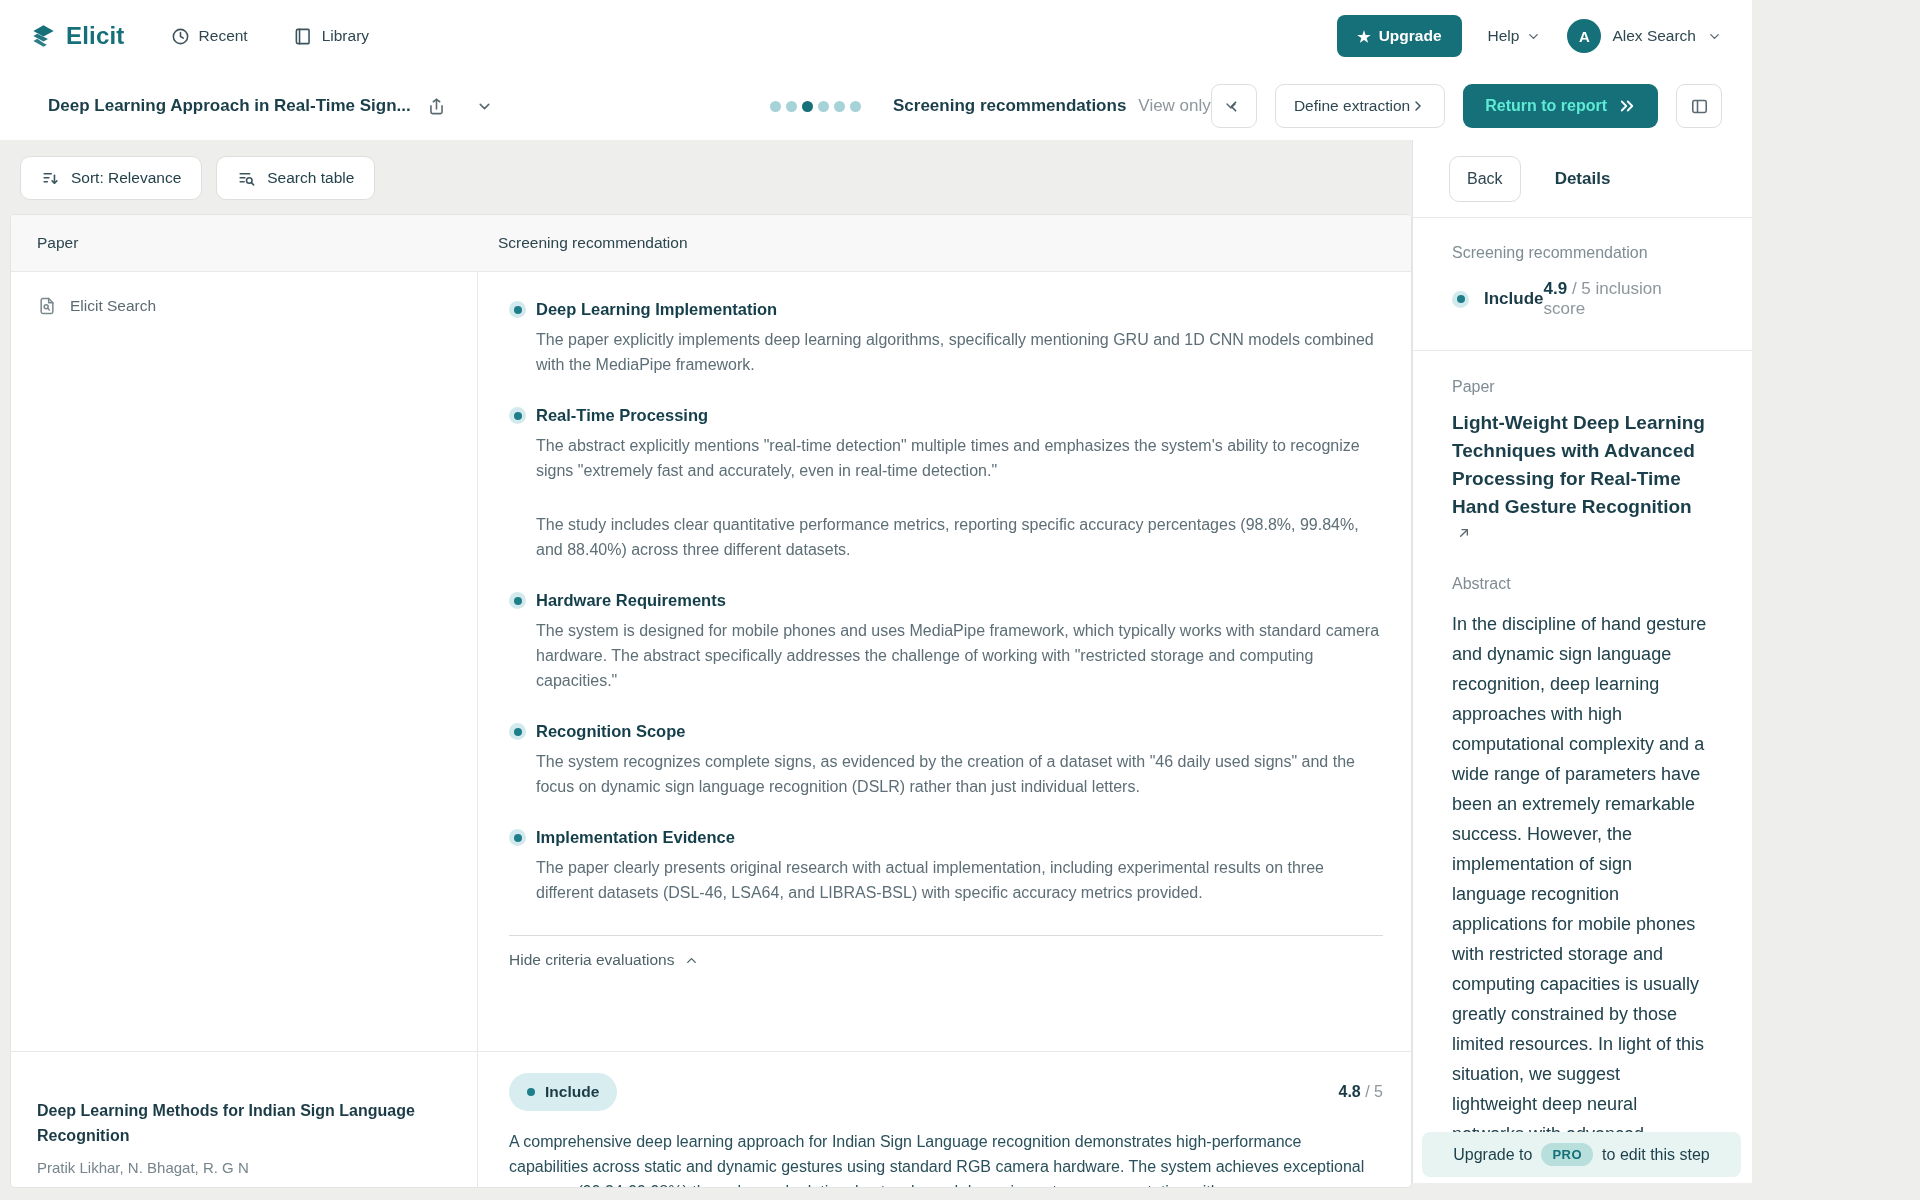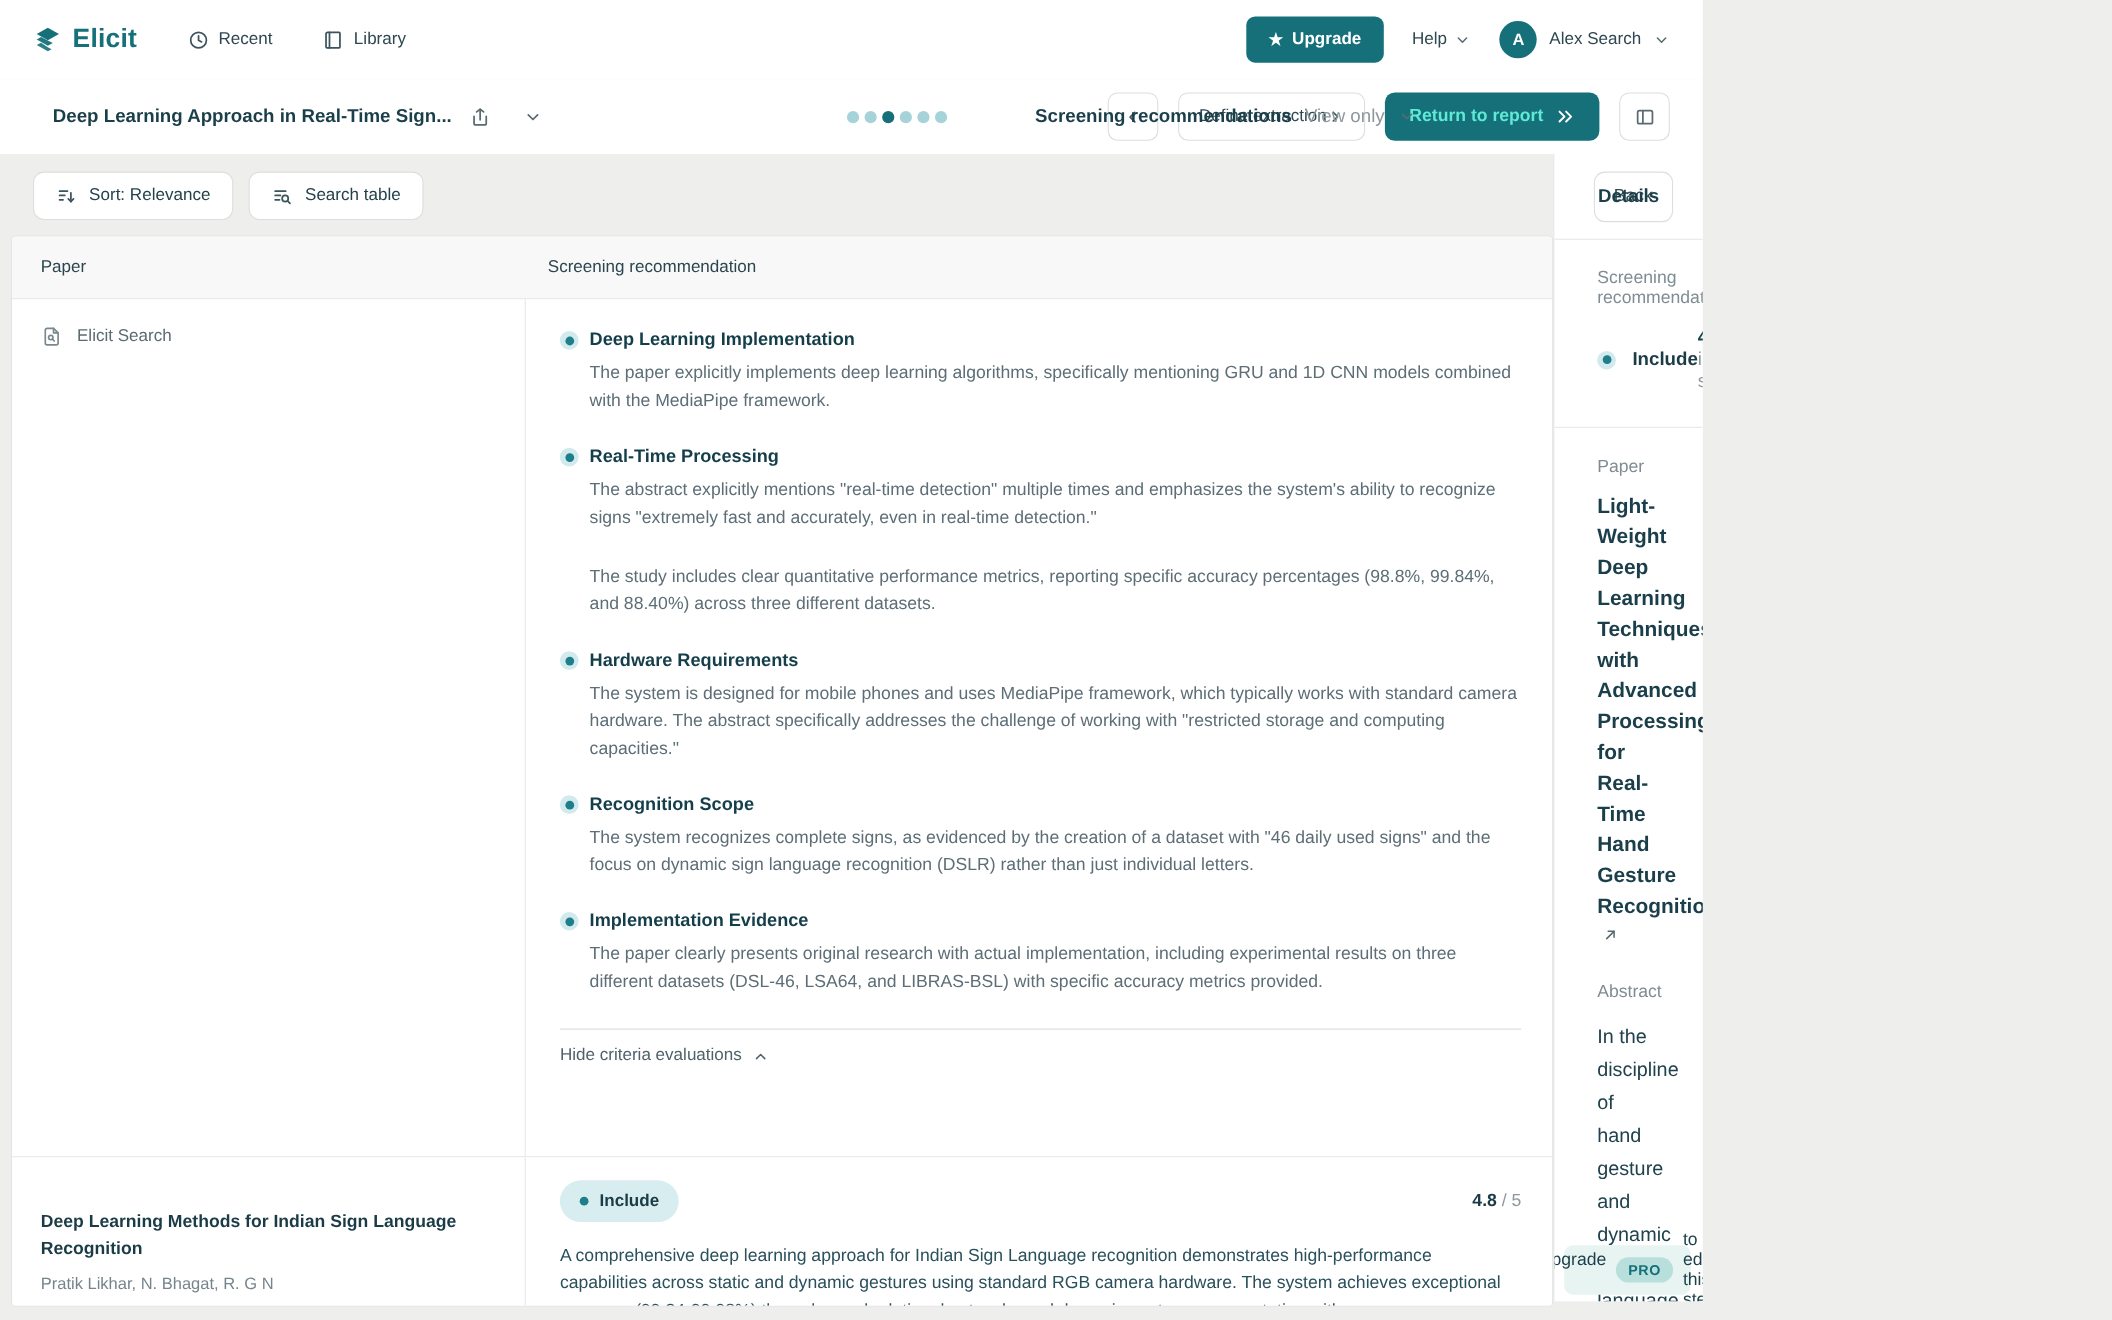--- a/index.html
+++ b/index.html
@@ -1,18 +1,18 @@
 <!DOCTYPE html>
 <html><head>
 <meta charset="utf-8">
 <style>
   * { margin:0; padding:0; box-sizing:border-box; }
   html,body { width:1920px; height:1200px; overflow:hidden; }
   body { font-family:"Liberation Sans", sans-serif; background:#eeefed; color:#1b3c47; }
-  .app { position:relative; width:1548px; height:1200px; }
+  .app { position:relative; width:1752px; height:1200px; }
 
   
   .topnav { position:absolute; top:0; left:0; right:0; height:72px; background:#ffffff;
             display:flex; align-items:center; padding:0 30px; }
   .brand { display:flex; align-items:center; gap:9px; cursor:pointer; }
   .brand-name { font-size:24px; font-weight:bold; color:#16707a; letter-spacing:.2px; }
   .navitem { display:flex; align-items:center; gap:9px; font-size:15.5px; font-weight:500;
              color:#2e4750; margin-left:46px; cursor:pointer; }
   .navitem svg { stroke:#3c545d; }
   .nav-right { margin-left:auto; display:flex; align-items:center; gap:26px; }
@@ -29,34 +29,34 @@
   
   .subheader { position:absolute; top:72px; left:0; right:0; height:68px; background:#ffffff;
                display:flex; align-items:center; padding:0 30px; }
   .doc-title { font-size:17px; font-weight:600; color:#1b3f4a; max-width:385px; white-space:nowrap;
                overflow:hidden; margin-left:18px; }
   .iconbtn { background:none; border:none; cursor:pointer; display:flex; align-items:center; padding:6px; }
   .center-group { position:absolute; left:770px; top:0; bottom:0; display:flex; align-items:center; }
   .dots { display:flex; align-items:center; gap:5px; margin-right:32px; }
   .dot { width:11px; height:11px; border-radius:50%; background:#a5d3d9; cursor:pointer; }
   .dot.active { background:#16707a; }
-  .step-title { font-size:17px; font-weight:600; color:#1b3f4a;margin-left:48px; }
+  .step-title { font-size:17px; font-weight:600; color:#1b3f4a; }
   .view-only { font-size:17px; color:#8d979c; margin-left:12px; }
   .sub-right { margin-left:auto; display:flex; align-items:center; gap:18px; }
   .ghost-btn { display:flex; align-items:center; justify-content:center; background:#fff;
                border:1px solid #dcdfde; border-radius:9px; height:44px; padding:0 18px;
                font-size:15.5px; font-weight:500; color:#2e4750; cursor:pointer; font-family:inherit; }
   .ghost-btn.square { width:46px; padding:0; }
   .primary-btn { display:flex; align-items:center; gap:11px; background:#16707a; color:#5eead4; border:none;
                  border-radius:9px; height:44px; padding:0 22px; font-size:16px; font-weight:600;
                  cursor:pointer; font-family:inherit; }
 
   
   .content { position:absolute; top:140px; left:0; right:0; bottom:0; background:#eeefed; }
-  .toolbar { position:absolute; top:16px; left:30px; display:flex; gap:14px;align-items:center; }
+  .toolbar { position:absolute; top:16px; left:20px; display:flex; gap:14px;align-items:center; }
   .tool-btn { display:flex; align-items:center; gap:11px; background:#fff; border:1px solid #dddfde;
               border-radius:10px; height:44px; padding:0 20px; font-size:15.5px; font-weight:500;
               color:#24424c; cursor:pointer; font-family:inherit; }
 
   .tablecard { position:absolute; top:74px; left:10px; width:1402px; bottom:12px; background:#fff;
                border:1px solid #e3e5e4; border-radius:4px; overflow:hidden; display:flex; flex-direction:column; }
   .thead { display:flex; height:57px; background:#f7f8f7; border-bottom:1px solid #e7e9e8; flex:none; }
   .th { font-size:15.5px; font-weight:500; color:#2c454e; display:flex; align-items:center; }
   .th1 { width:467px; padding-left:26px; flex:none; }
   .th2 { flex:1; padding-left:20px; }

